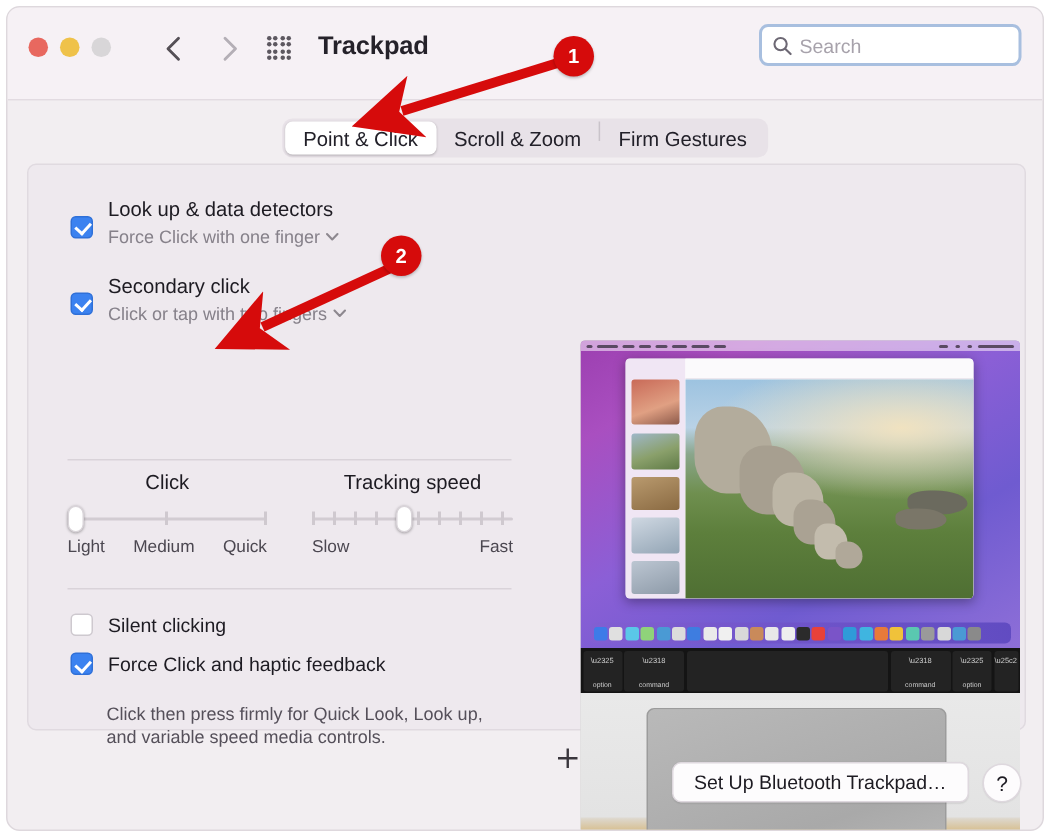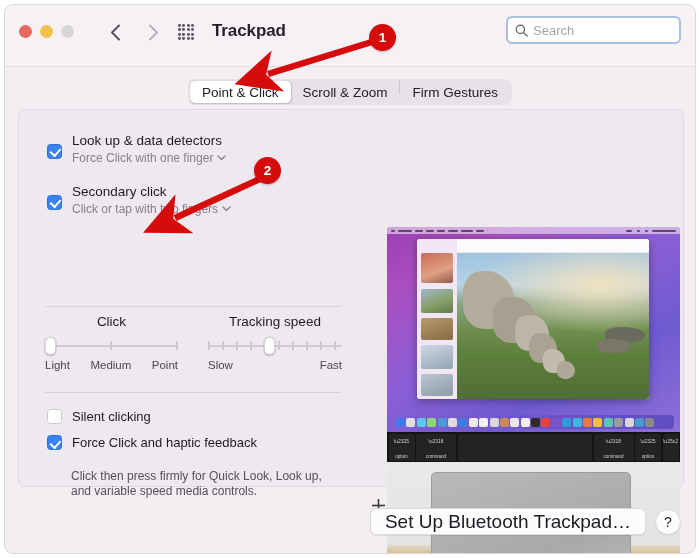--- a/index.html
+++ b/index.html
@@ -199,21 +199,21 @@
   }
 
   
   #plus-icon{
     position:absolute; left:366px; top:493px; width:15px; height:15px;
   }
   #bt-button{
     position:absolute; right:49px; bottom:18px; height:27px;
     background:#fdfcfd; border:1px solid #ded8de; border-radius:6px;
     display:flex; align-items:center; padding:0 14px;
-    font-size:19px; color:#1d1b22; box-shadow:0 .5px 1px rgba(0,0,0,.08);
+    font-size:13px; color:#1d1b22; box-shadow:0 .5px 1px rgba(0,0,0,.08);
     cursor:default; white-space:nowrap;
   }
   #help-button{
     position:absolute; right:14px; bottom:18px; width:26px; height:26px;
     border-radius:50%; background:#fdfcfd; border:1px solid #ded8de;
     display:flex; align-items:center; justify-content:center;
     font-size:14px; color:#1d1b22; box-shadow:0 .5px 1px rgba(0,0,0,.08);
     cursor:default;
   }
 
@@ -325,21 +325,21 @@
         <div class="track">
           <div class="rail"></div>
           <div class="tick" style="left:0px;"></div>
           <div class="tick" style="left:65px;"></div>
           <div class="tick" style="left:131px;"></div>
           <div class="thumb" style="left:0px;"></div>
         </div>
         <div class="slabels">
           <span>Light</span>
           <span>Medium</span>
-          <span>Point</span>
+          <span>Quick</span>
         </div>
       </div>
 
       <div class="slidergrp" style="left:172px; top:204px; width:134px;margin-left:17px;">
         <div class="slider-title">Tracking speed</div>
         <div class="track">
           <div class="rail"></div>
           <div class="tick" style="left:0px;"></div>
           <div class="tick" style="left:14px;"></div>
           <div class="tick" style="left:28px;"></div>

